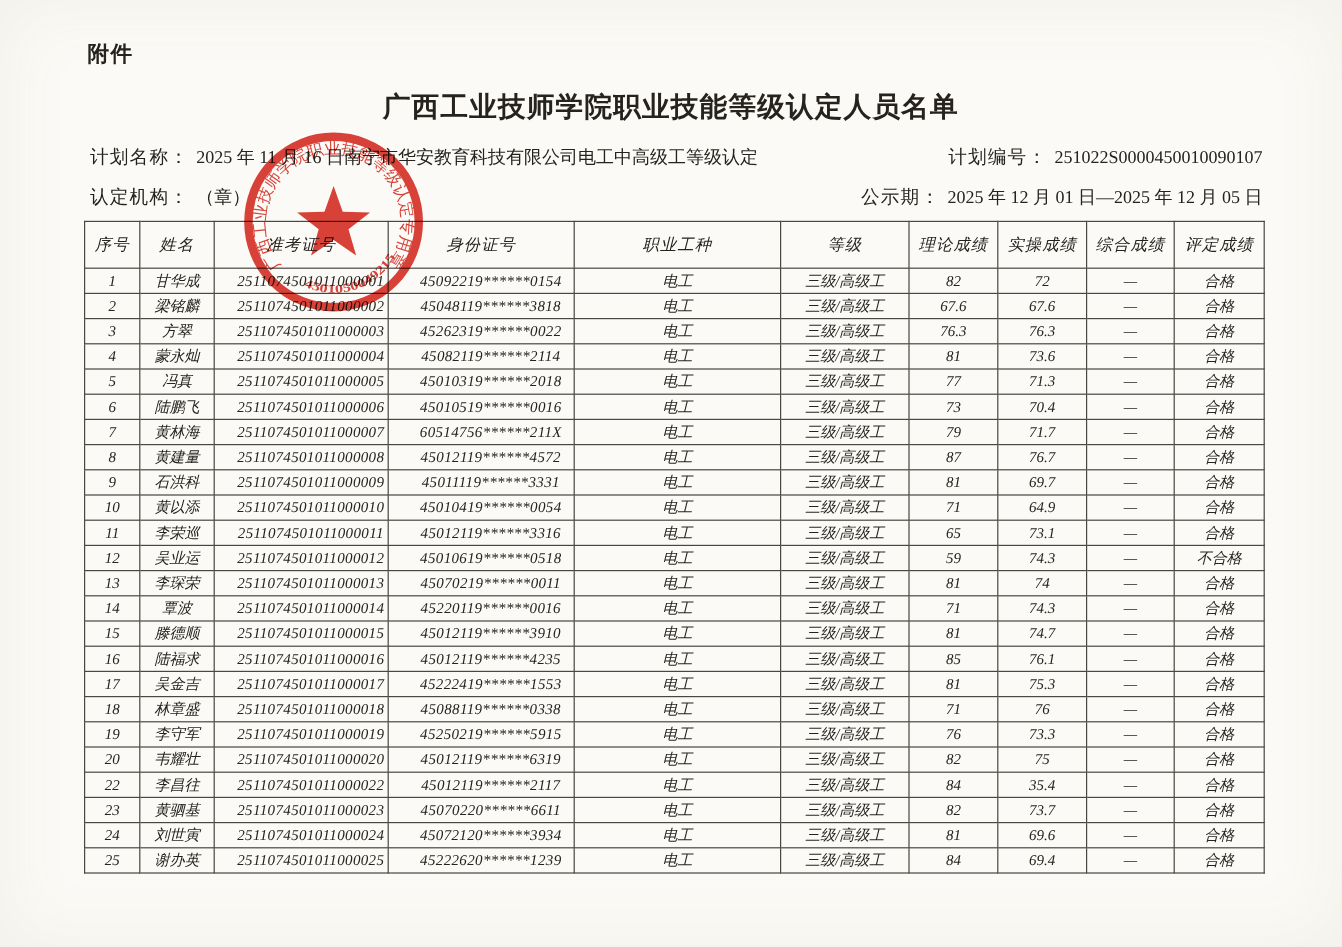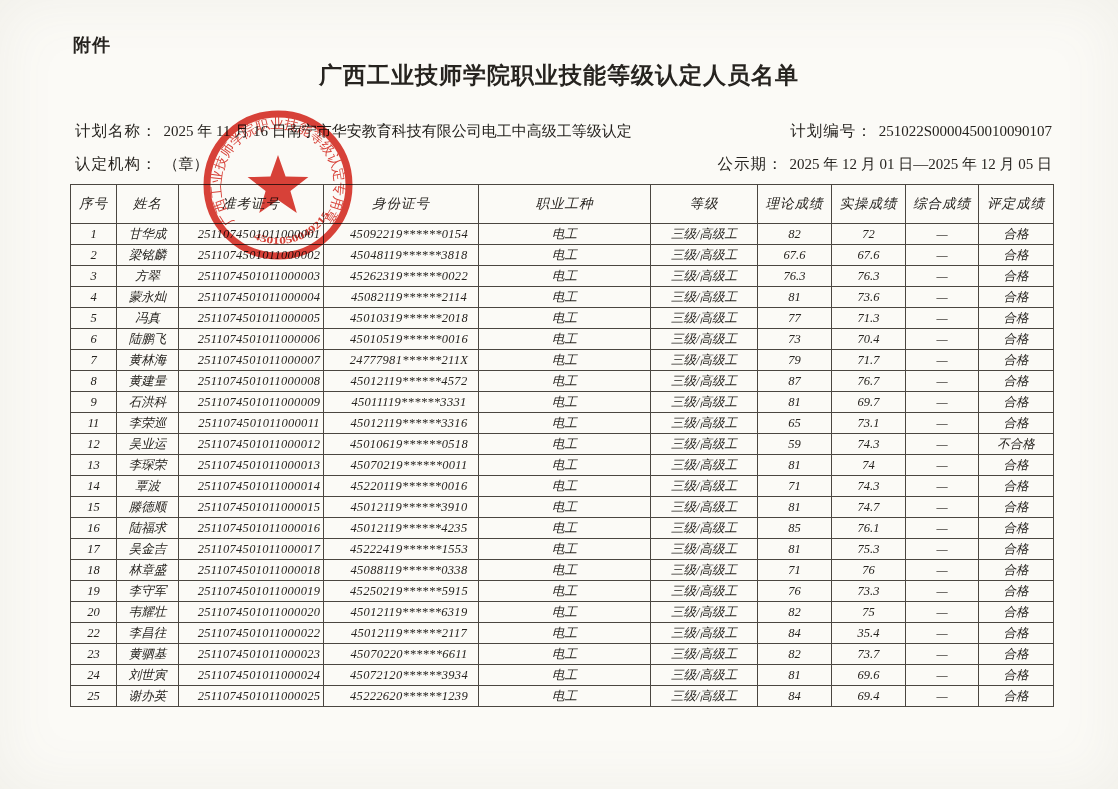--- a/index.html
+++ b/index.html
@@ -12,21 +12,21 @@
   .page{
     position:relative;width:1118px;height:789px;overflow:hidden;
     background:#fbfaf6;
     box-shadow:inset 0 0 60px rgba(120,110,95,.08);
   }
   .attachment{
     position:absolute;left:73px;top:33px;
     font-size:18px;font-weight:bold;letter-spacing:1px;
   }
   .doc-title{
-    position:absolute;left:0;top:60px;width:1118px;
+    position:absolute;left:0;top:74px;width:1118px;
     text-align:center;font-size:23px;font-weight:bold;letter-spacing:1px;
   }
   .meta-row{
     position:absolute;left:75px;right:66px;
     display:flex;justify-content:space-between;align-items:baseline;
   }
   .meta-row.r1{top:121px;}
   .meta-row.r2{top:154px;}
   .meta-label{font-size:15.5px;letter-spacing:1px;}
   .meta-value-sm{font-size:15px;margin-left:6px;}
@@ -167,21 +167,21 @@
           <td>三级/高级工</td>
           <td>73</td>
           <td>70.4</td>
           <td>—</td>
           <td>合格</td>
         </tr>
         <tr>
           <td>7</td>
           <td>黄林海</td>
           <td class="c-num">2511074501011000007</td>
-          <td class="c-num">24777981******211X</td>
+          <td class="c-num">60514756******211X</td>
           <td>电工</td>
           <td>三级/高级工</td>
           <td>79</td>
           <td>71.7</td>
           <td>—</td>
           <td>合格</td>
         </tr>
         <tr>
           <td>8</td>
           <td>黄建量</td>
@@ -196,20 +196,32 @@
         </tr>
         <tr>
           <td>9</td>
           <td>石洪科</td>
           <td class="c-num">2511074501011000009</td>
           <td class="c-num">45011119******3331</td>
           <td>电工</td>
           <td>三级/高级工</td>
           <td>81</td>
           <td>69.7</td>
+          <td>—</td>
+          <td>合格</td>
+        </tr>
+        <tr>
+          <td>10</td>
+          <td>黄以添</td>
+          <td class="c-num">2511074501011000010</td>
+          <td class="c-num">45010419******0054</td>
+          <td>电工</td>
+          <td>三级/高级工</td>
+          <td>71</td>
+          <td>64.9</td>
           <td>—</td>
           <td>合格</td>
         </tr>
         <tr>
           <td>11</td>
           <td>李荣巡</td>
           <td class="c-num">2511074501011000011</td>
           <td class="c-num">45012119******3316</td>
           <td>电工</td>
           <td>三级/高级工</td>

